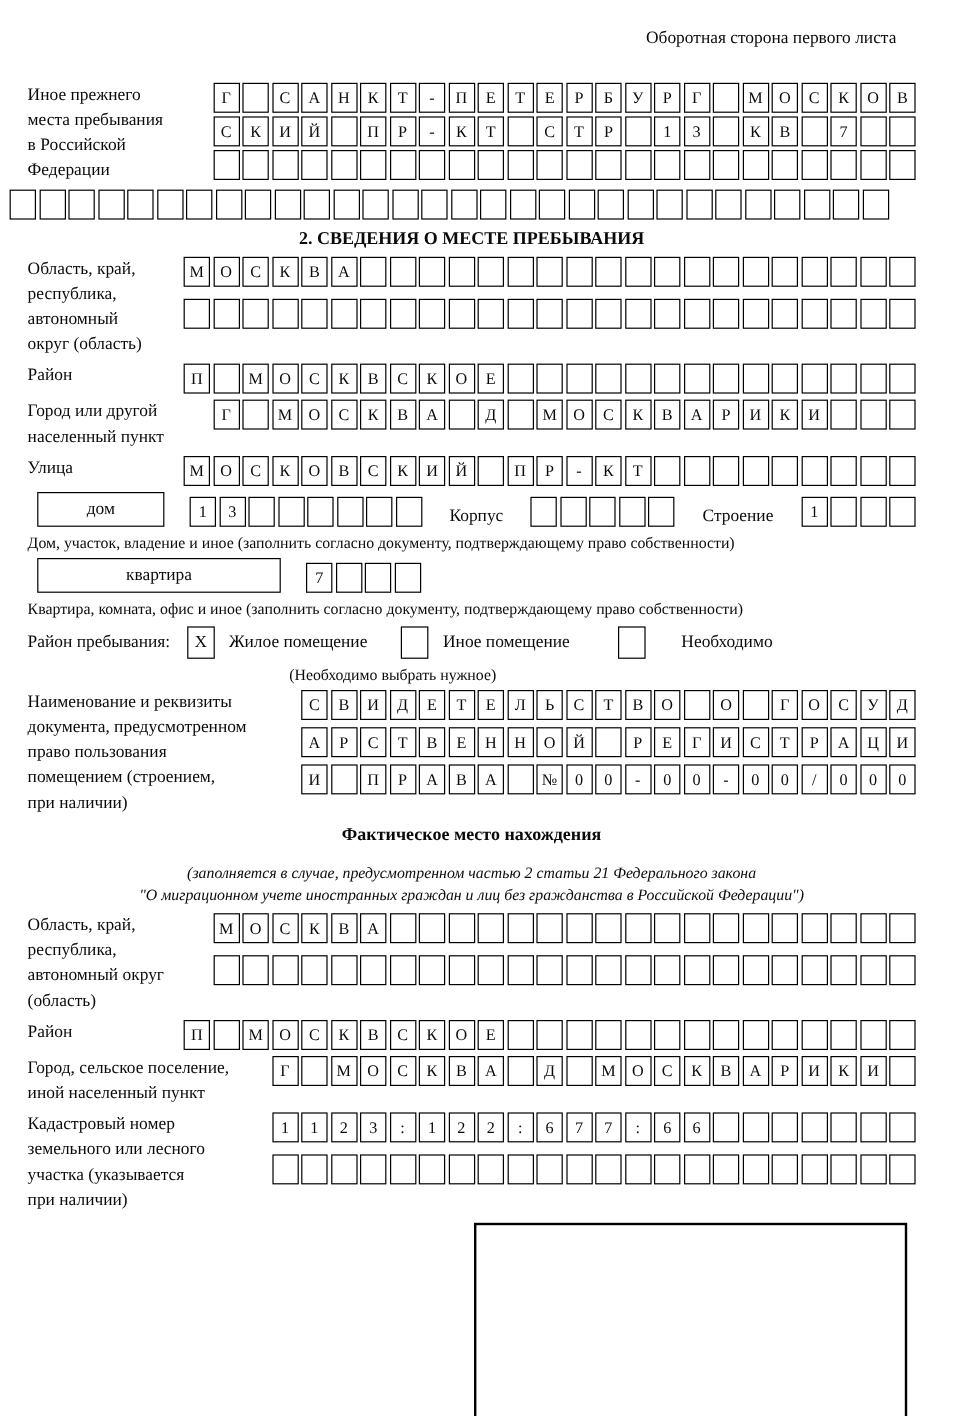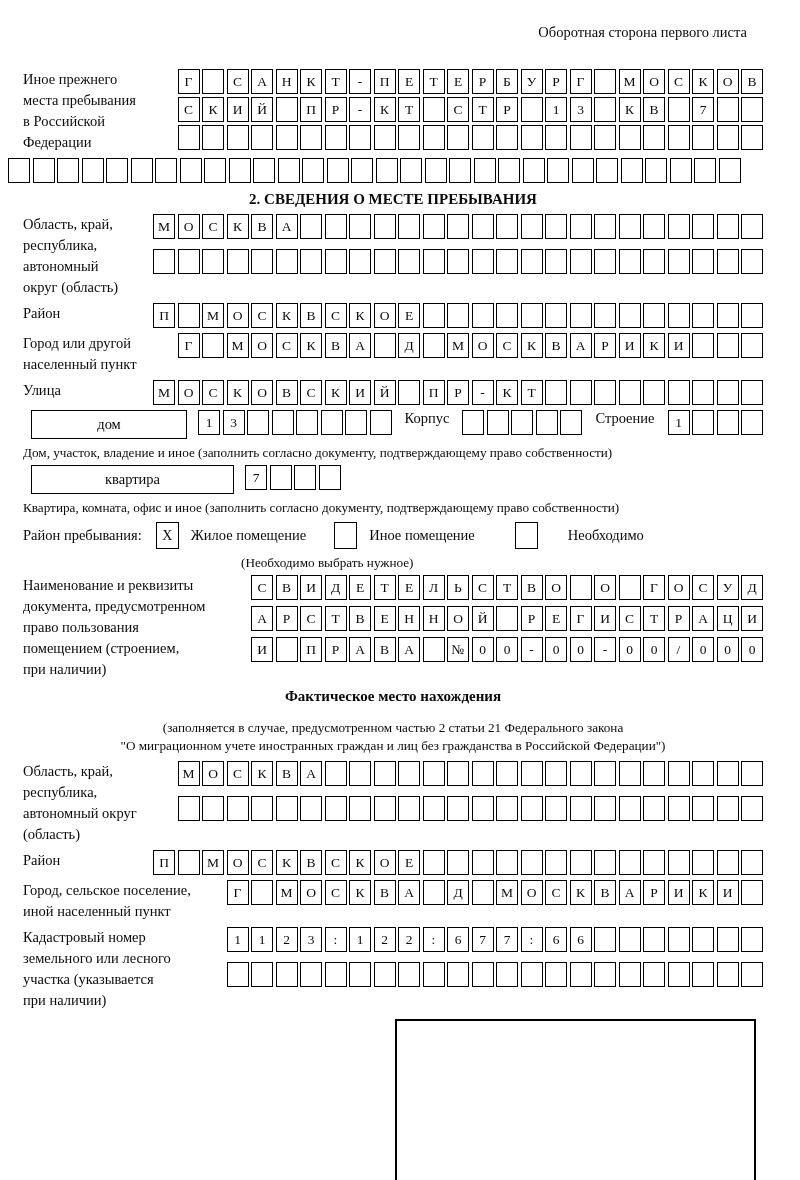--- a/index.html
+++ b/index.html
@@ -16,36 +16,36 @@
   .grids.g6{row-gap:6px;}
   .grid{display:flex;column-gap:2.5px;justify-content:flex-end;}
   .cb{box-sizing:border-box;flex:0 0 22px;width:22px;height:25px;border:1.6px solid #000;
       display:flex;align-items:center;justify-content:center;font-size:13.5px;background:#fff;}
   .fullrow{margin:3px 0 0 -15px;justify-content:flex-start;}
   .cap{font-size:13.2px;text-align:center;line-height:17px;margin:5px 0 4px 0;}
   .h2{font-weight:bold;font-size:15px;text-align:center;margin:8px 0 6px 0;}
 
   .rectlbl{box-sizing:border-box;border:1.8px solid #000;height:29px;display:flex;
            align-items:center;justify-content:center;font-size:14.5px;background:#fff;}
-  .houserow{display:flex;align-items:flex-start;column-gap:11px;margin:2px 0 2px 8px;}
+  .houserow{display:flex;align-items:flex-end;column-gap:21px;margin:2px 0 2px 8px;}
   .houserow .grid{justify-content:flex-start;}
   .inlinelbl{font-size:14.5px;margin:0 2px;white-space:nowrap;}
   .w-house{width:165px;}
   .w-apt{width:203px;}
 
   .stayrow{display:flex;align-items:center;margin:6px 0 2px 0;font-size:14.5px;}
   .chk{box-sizing:border-box;flex:0 0 23px;width:23px;height:27px;border:1.6px solid #000;
        display:flex;align-items:center;justify-content:center;font-size:14px;background:#fff;}
   .stay-lbl{margin-right:14px;}
   .opt1{margin:0 28px 0 12px;}
   .opt2{margin:0 40px 0 12px;}
   .opt3{margin:0 0 0 30px;}
   .notecap{text-align:left;margin-left:218px;}
 
-  .factcap{margin:14px 0 6px 0;}
+  .factcap{margin:14px 0 6px 0;font-style:italic;}
   .factcap div{line-height:18px;}
 
   .markbox{margin:8px 0 6px 372px;width:357px;height:176px;border:2px solid #000;background:#fff;}
 </style>
 </head>
 <body>
 
 <div class="page">
 
   <div class="hdr">Оборотная сторона первого листа</div>

